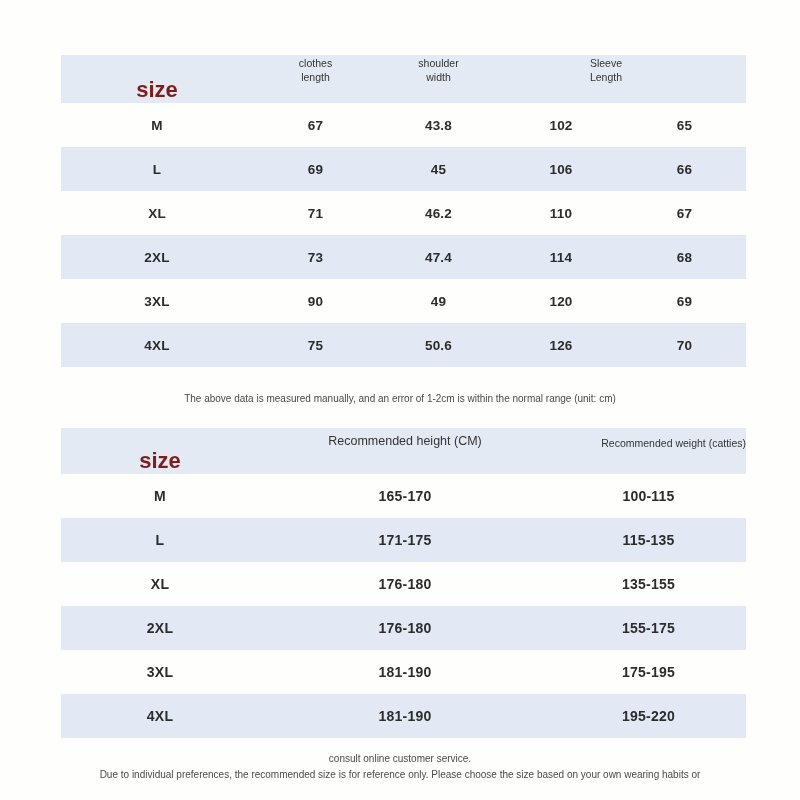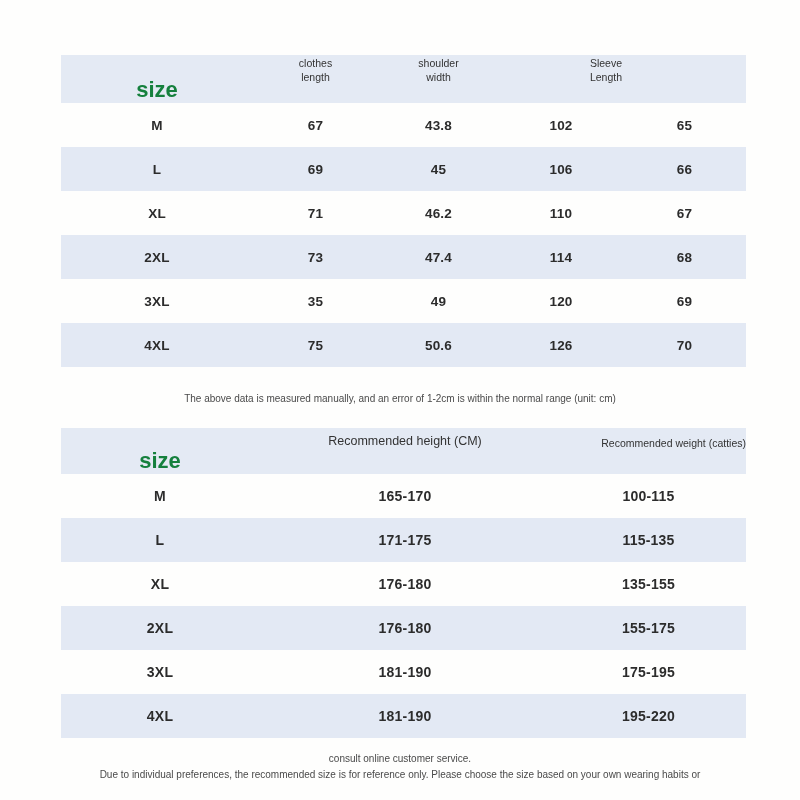--- a/index.html
+++ b/index.html
@@ -66,21 +66,21 @@
     color: #333;
     font-weight: normal;
     padding-bottom: 19px;
   }
   .hcell .l2 { display: block; }
 
   .size-word {
     box-sizing: border-box;
     font-size: 22px;
     font-weight: bold;
-    color: #15803d;
+    color: #7f1d1d;
     text-align: center;
     line-height: 1;
     padding-bottom: 2px;
   } 
   .t1 .col1 { width: 192px; }
   .t1 .col2 { width: 125px; }   
   .t1 .col3 { width: 121px; }
   .t1 .col4 { width: 124px; }
   .t1 .col5 { width: 123px; }
 
@@ -166,21 +166,21 @@
     <div class="row shaded">
       <div class="cell col1">2XL</div>
       <div class="cell col2">73</div>
       <div class="cell col3">47.4</div>
       <div class="cell col4">114</div>
       <div class="cell col5">68</div>
     </div>
 
     <div class="row plain">
       <div class="cell col1">3XL</div>
-      <div class="cell col2">35</div>
+      <div class="cell col2">90</div>
       <div class="cell col3">49</div>
       <div class="cell col4">120</div>
       <div class="cell col5">69</div>
     </div>
 
     <div class="row shaded">
       <div class="cell col1">4XL</div>
       <div class="cell col2">75</div>
       <div class="cell col3">50.6</div>
       <div class="cell col4">126</div>

